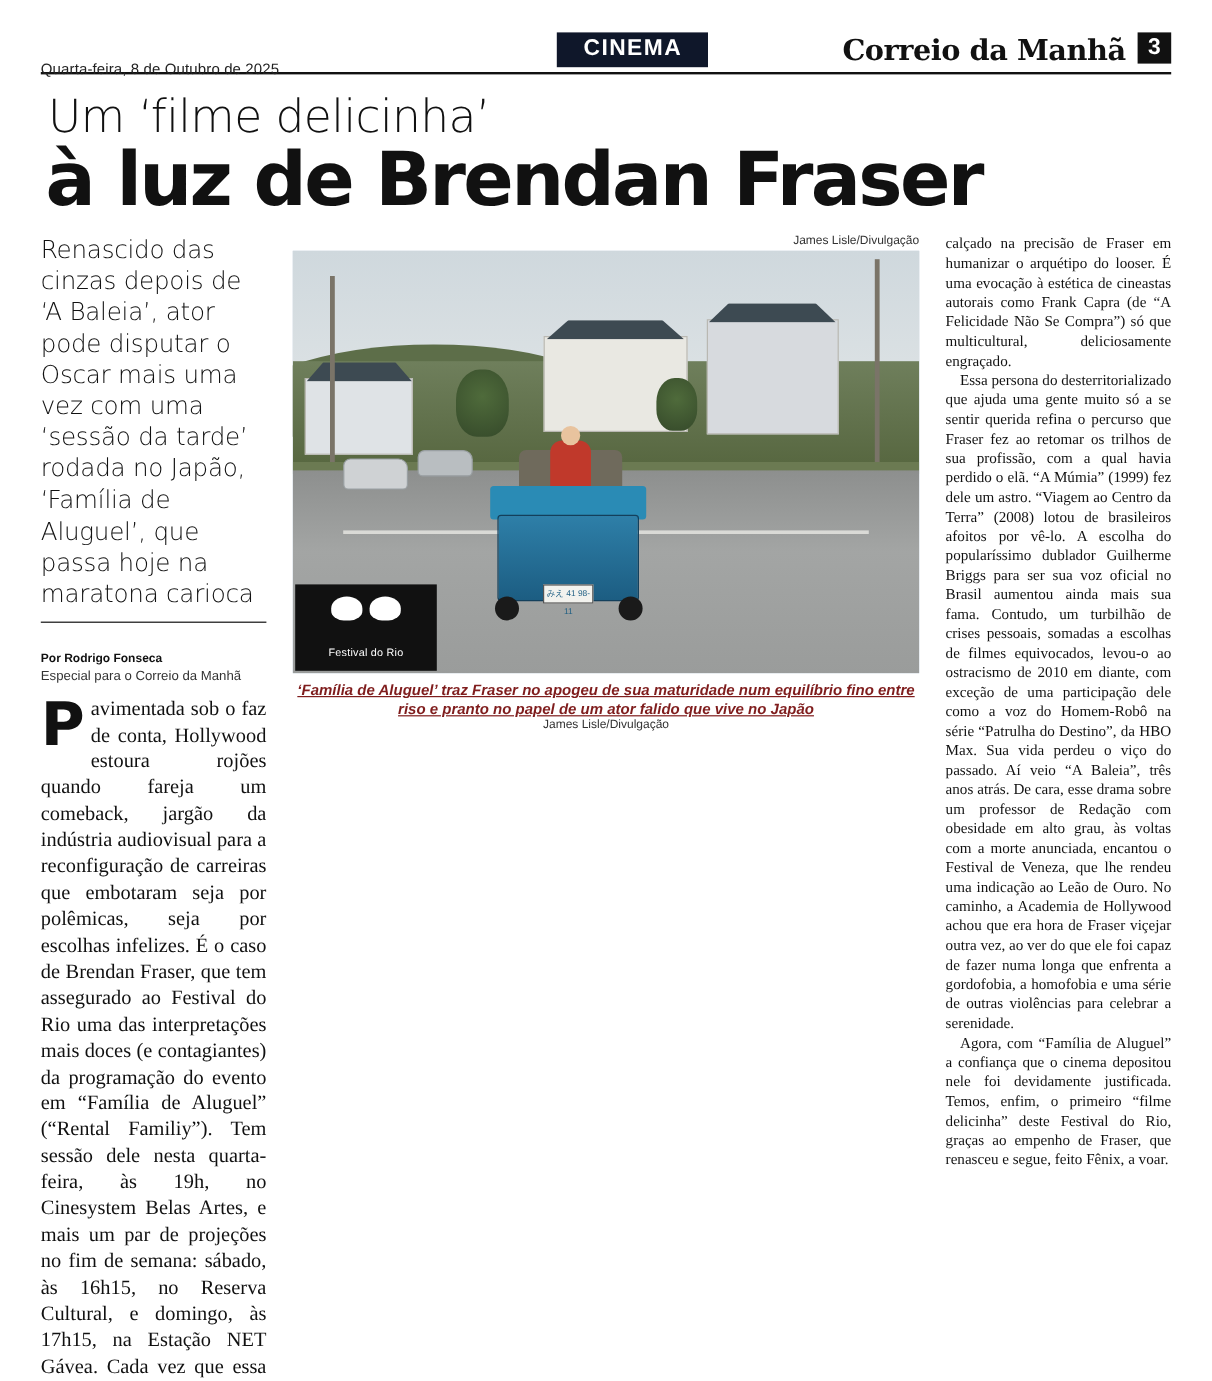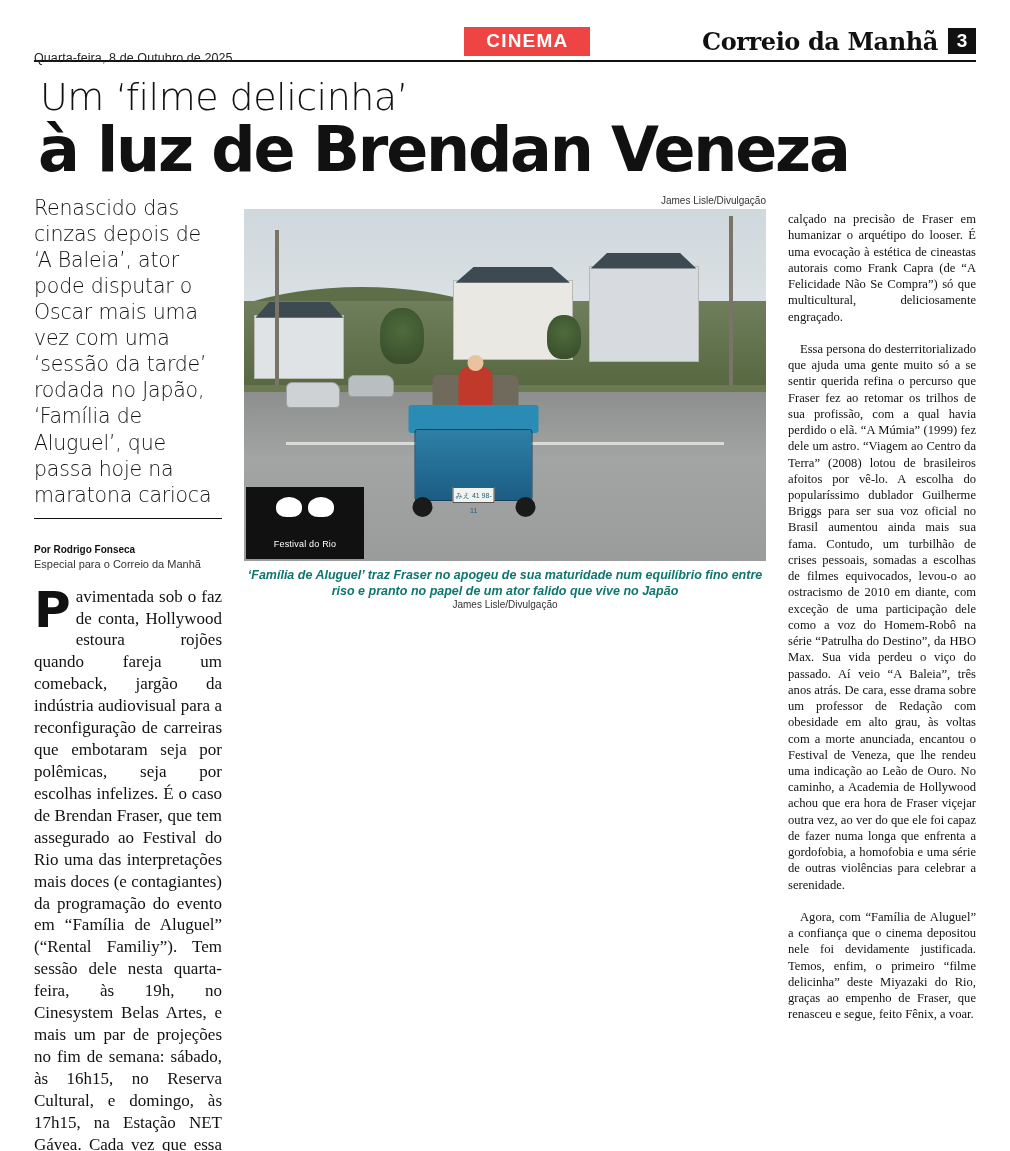--- a/index.html
+++ b/index.html
@@ -30,32 +30,31 @@
   }
   .masthead-date {
     font-family: "Liberation Sans", sans-serif;
     font-size: 12.5px;
     color: #222;
     letter-spacing: .1px;
     white-space: nowrap;
     margin-top: 33px;
   }
   .section-tag {
-    background: #ef4444;
+    background: #0f172a;
     color: #fff;
     font-family: "Liberation Sans", sans-serif;
     font-weight: bold;
     font-size: 19px;
     letter-spacing: 1.2px;
     padding: 3px 22px 4px 22px;
     margin-left: 120px;
   }
   .masthead-right {
     display: flex;
-    align-items: center;
     gap: 10px;
   }
   .paper-name {
     font-family: "DejaVu Serif", serif;
     font-weight: bold;
     font-size: 24px;
     letter-spacing: -0.4px;
     color: #111;
   }
   .page-number {
@@ -265,37 +264,38 @@
   }
 
   .photo-caption {
     font-family: "Liberation Sans", sans-serif;
     font-style: italic;
     font-weight: bold;
     font-size: 12.5px;
     line-height: 1.25;
     text-align: center;
     margin-top: 7px;
-    color: #0f766e;
+    color: #7f1d1d;
+    text-decoration: underline;
   }
   .credit2 {
     font-family: "Liberation Sans", sans-serif;
     font-size: 10px;
     color: #333;
     text-align: center;
   }
   .bodytext {
     font-family: "Liberation Serif", serif;
     font-size: 17px;
     line-height: 1.29;
     text-align: justify;
     color: #111;
     hyphens: auto;
   }
-  .bodytext p { margin: 16px 0 0 0; text-indent: 12px; }
+  .bodytext p { margin: 0 0 0 0; text-indent: 12px; }
   .bodytext p.first { text-indent: 0; }
   .dropcap::first-letter {
     float: left;
     font-family: "DejaVu Sans", sans-serif;
     font-weight: bold;
     font-size: 50px;
     line-height: 0.82;
     padding: 4px 5px 0 0;
   }
 
@@ -369,21 +369,21 @@
     <div class="masthead-date">Quarta-feira, 8 de Outubro de 2025</div>
     <div class="section-tag">CINEMA</div>
     <div class="masthead-right">
       <div class="paper-name">Correio da Manhã</div>
       <div class="page-number">3</div>
     </div>
   </div>
 
   <div class="headline-wrap">
     <div class="headline-1">Um ‘filme delicinha’</div>
-    <div class="headline-2">à luz de Brendan Veneza</div>
+    <div class="headline-2">à luz de Brendan Fraser</div>
   </div>
 
   <div class="grid">
 
     <div>
       <div class="standfirst">Renascido das cinzas depois de ‘A Baleia’, ator pode disputar o Oscar mais uma vez com uma ‘sessão da tarde’ rodada no Japão, ‘Família de Aluguel’, que passa hoje na maratona carioca</div>
       <hr class="byline-rule">
       <div class="byline">
         <b>Por Rodrigo Fonseca</b>
         <span class="sub">Especial para o Correio da Manhã</span>
@@ -433,21 +433,21 @@
         </div>
       </div>
       <div class="photo-caption">‘Família de Aluguel’ traz Fraser no apogeu de sua maturidade num equilíbrio fino entre riso e pranto no papel de um ator falido que vive no Japão</div>
       <div class="credit2">James Lisle/Divulgação</div>
     </div>
 
     <div class="rightcol">
       <div class="bodytext">
         <p class="first">calçado na precisão de Fraser em humanizar o arquétipo do looser. É uma evocação à estética de cineastas autorais como Frank Capra (de “A Felicidade Não Se Compra”) só que multicultural, deliciosamente engraçado.</p>
         <p>Essa persona do desterritorializado que ajuda uma gente muito só a se sentir querida refina o percurso que Fraser fez ao retomar os trilhos de sua profissão, com a qual havia perdido o elã. “A Múmia” (1999) fez dele um astro. “Viagem ao Centro da Terra” (2008) lotou de brasileiros afoitos por vê-lo. A escolha do popularíssimo dublador Guilherme Briggs para ser sua voz oficial no Brasil aumentou ainda mais sua fama. Contudo, um turbilhão de crises pessoais, somadas a escolhas de filmes equivocados, levou-o ao ostracismo de 2010 em diante, com exceção de uma participação dele como a voz do Homem-Robô na série “Patrulha do Destino”, da HBO Max. Sua vida perdeu o viço do passado. Aí veio “A Baleia”, três anos atrás. De cara, esse drama sobre um professor de Redação com obesidade em alto grau, às voltas com a morte anunciada, encantou o Festival de Veneza, que lhe rendeu uma indicação ao Leão de Ouro. No caminho, a Academia de Hollywood achou que era hora de Fraser viçejar outra vez, ao ver do que ele foi capaz de fazer numa longa que enfrenta a gordofobia, a homofobia e uma série de outras violências para celebrar a serenidade.</p>
-        <p>Agora, com “Família de Aluguel” a confiança que o cinema depositou nele foi devidamente justificada. Temos, enfim, o primeiro “filme delicinha” deste Miyazaki do Rio, graças ao empenho de Fraser, que renasceu e segue, feito Fênix, a voar.</p>
+        <p>Agora, com “Família de Aluguel” a confiança que o cinema depositou nele foi devidamente justificada. Temos, enfim, o primeiro “filme delicinha” deste Festival do Rio, graças ao empenho de Fraser, que renasceu e segue, feito Fênix, a voar.</p>
       </div>
     </div>
   </div>
 
   <div class="grid" style="margin-top:4px">
     <div></div>
     <div class="mid-area" style="grid-column: 2 / span 2;">
       <div class="photo-second">
         <div class="ps-bg"></div>
         <div class="ps-white"></div>

